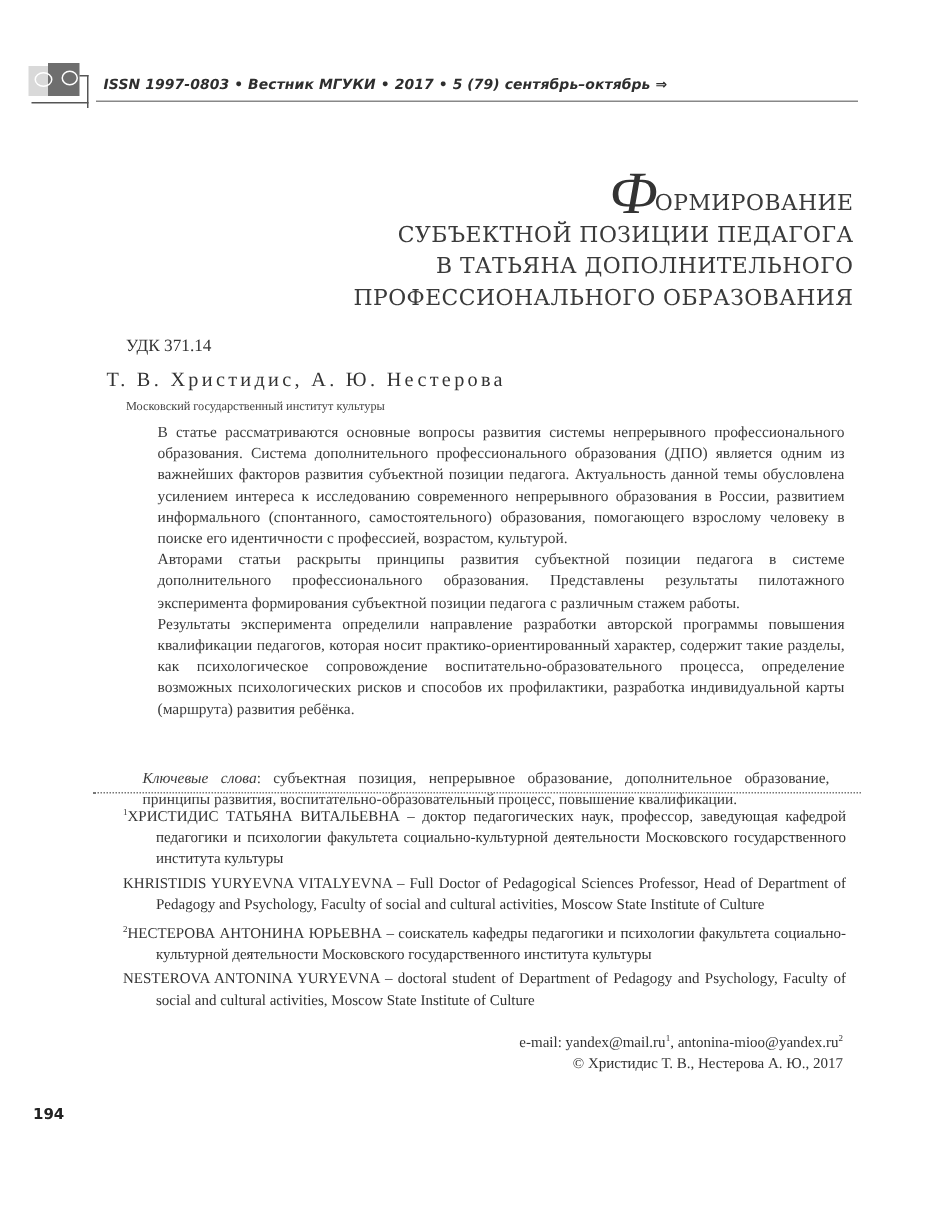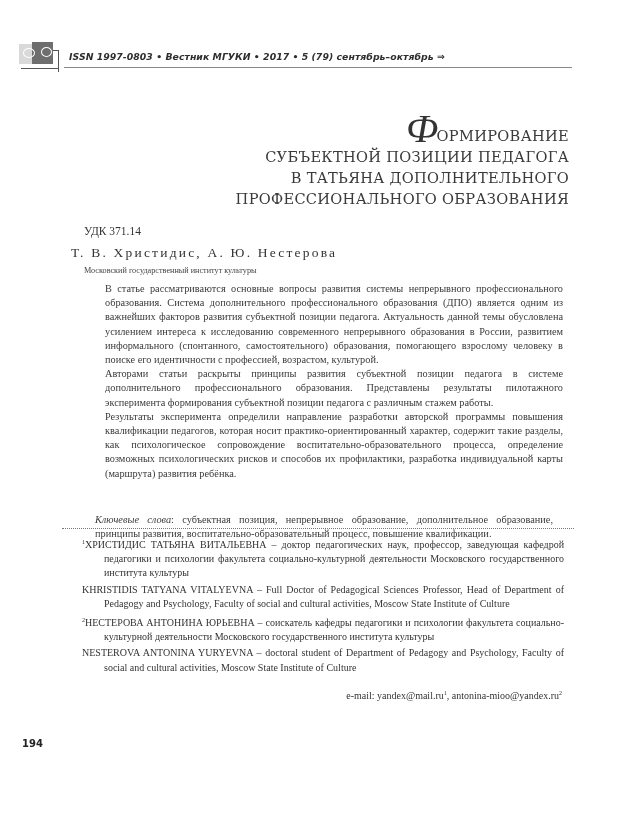--- a/index.html
+++ b/index.html
@@ -81,22 +81,23 @@
 </div>
 
 <div class="keywords">
   <span class="kw-label">Ключевые слова</span><span>: субъектная позиция, непрерывное образование, дополнительное образование, принципы развития, воспитательно-образовательный процесс, повышение квалификации.</span>
 </div>
 
 <div class="dotted"></div>
 
 <div class="bios">
   <p class="bio"><sup>1</sup><span>ХРИСТИДИС ТАТЬЯНА ВИТАЛЬЕВНА</span><span> – доктор педагогических наук, профессор, заведующая кафедрой педагогики и психологии факультета социально-культурной деятельности Московского государственного института культуры</span></p>
-  <p class="bio"><span>KHRISTIDIS TATYANA VITALYEVNA</span><span> – Full Doctor of Pedagogical Sciences Professor, Head of Department of Pedagogy and Psychology, Faculty of social and cultural activities, Moscow State Institute of Culture</span></p>
+  <p class="bio"><span>KHRISTIDIS YURYEVNA VITALYEVNA</span><span> – Full Doctor of Pedagogical Sciences Professor, Head of Department of Pedagogy and Psychology, Faculty of social and cultural activities, Moscow State Institute of Culture</span></p>
   <p class="bio"><sup>2</sup><span>НЕСТЕРОВА АНТОНИНА ЮРЬЕВНА</span><span> – соискатель кафедры педагогики и психологии факультета социально-культурной деятельности Московского государственного института культуры</span></p>
   <p class="bio"><span>NESTEROVA ANTONINA YURYEVNA</span><span> – doctoral student of Department of Pedagogy and Psychology, Faculty of social and cultural activities, Moscow State Institute of Culture</span></p>
 </div>
 
 <div class="contacts">
   <div><span>e-mail: </span><span>yandex@mail.ru</span><sup>1</sup><span>, </span><span>antonina-mioo@yandex.ru</span><sup>2</sup></div>
+  <div>© Христидис Т. В., Нестерова А. Ю., 2017</div>
 </div>
 
 <div class="page-num">194</div>
 
 </body></html>

